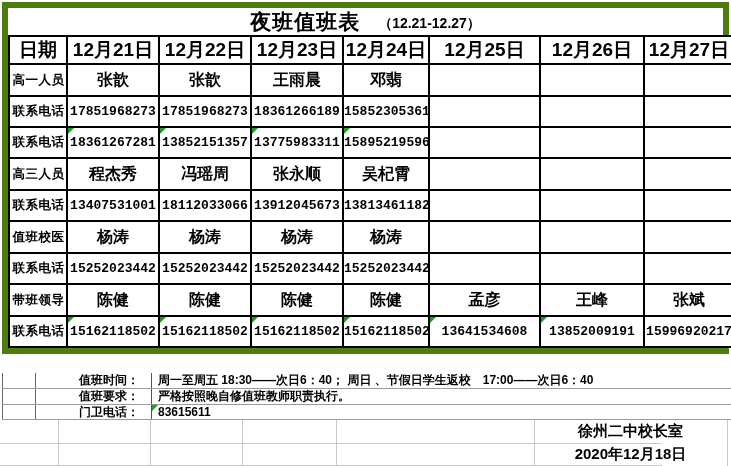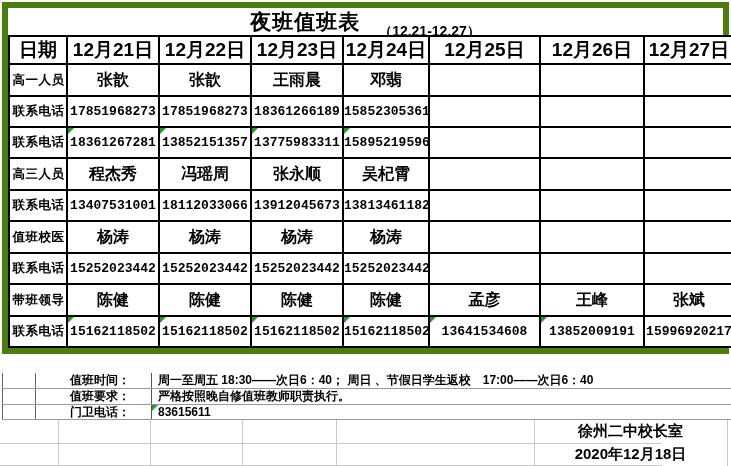--- a/index.html
+++ b/index.html
@@ -4,21 +4,21 @@
 <style>
   * { margin:0; padding:0; box-sizing:border-box; }
   html,body { background:#fff; }
   body { font-family:"Liberation Sans","DejaVu Sans",sans-serif; }
   .stage { position:relative; width:731px; height:466px; background:#fff; overflow:hidden; }
 
   
   .sheet { position:absolute; left:2px; top:2px; width:727px; border:6px solid #4d7c0f; background:#fff; }
   .title-row { height:27px; display:flex; align-items:center; justify-content:center; font-weight:bold; }
   .title-main { font-size:21px; letter-spacing:1px; }
-  .title-range { font-size:14px; margin-left:18px; position:relative; top:10px; }
+  .title-range { font-size:14px; margin-left:18px; position:relative; top:2px; }
 
   table.main { width:100%; border-collapse:collapse; table-layout:fixed; }
   table.main th, table.main td {
     border:2px solid #000; font-weight:bold; text-align:center;
     overflow:hidden; white-space:nowrap; position:relative; background:#fff;
   }
   table.main tr.hdr th { height:27px; font-size:19px;margin-top:12px; }
   table.main tr.person td, table.main tr.person th { height:32px; }
   table.main tr.phone td, table.main tr.phone th { height:31px; }
   td.person { font-size:16px; }
@@ -30,21 +30,21 @@
   .flag::before {
     content:""; position:absolute; left:0; top:0; width:0; height:0;
     border-top:6px solid var(--flag,#1f9d1f); border-right:6px solid transparent;
   }
 
   
   .notes { position:absolute; left:2px; top:373px; width:729px; height:47px; font-weight:bold; font-size:12px; }
   .note-row { display:flex; align-items:center; height:16px; border-bottom:1px solid #9a9a9a; }
   .note-row:last-child { height:15px; }
   .note-spacer { width:34px; height:100%; border-left:1px solid #666; border-right:1px solid #666; }
-  .note-label { width:116px; height:100%; border-right:1px solid #555; text-align:right; padding-right:21px; display:flex; align-items:center; justify-content:flex-end; }
+  .note-label { width:116px; height:100%; border-right:1px solid #555; text-align:right; padding-right:12px; display:flex; align-items:center; justify-content:flex-end; }
   .note-text { flex:1; padding-left:6px; height:100%; display:flex; align-items:center; position:relative; }
 
   
   .footer { position:absolute; left:0; top:420px; width:666px; height:46px; }
   .vline { position:absolute; top:0; bottom:0; width:1px; background:#c9c9c9; }
   .hline { position:absolute; left:0; right:4px; height:1px; background:#c9c9c9; }
   .footer-cell { position:absolute; left:534px; width:193px; height:23px; display:flex; align-items:center; justify-content:center; font-weight:bold; font-size:15px; white-space:nowrap; }
   .footer-org { top:0; }
   .footer-date { top:23px; }
 </style>

